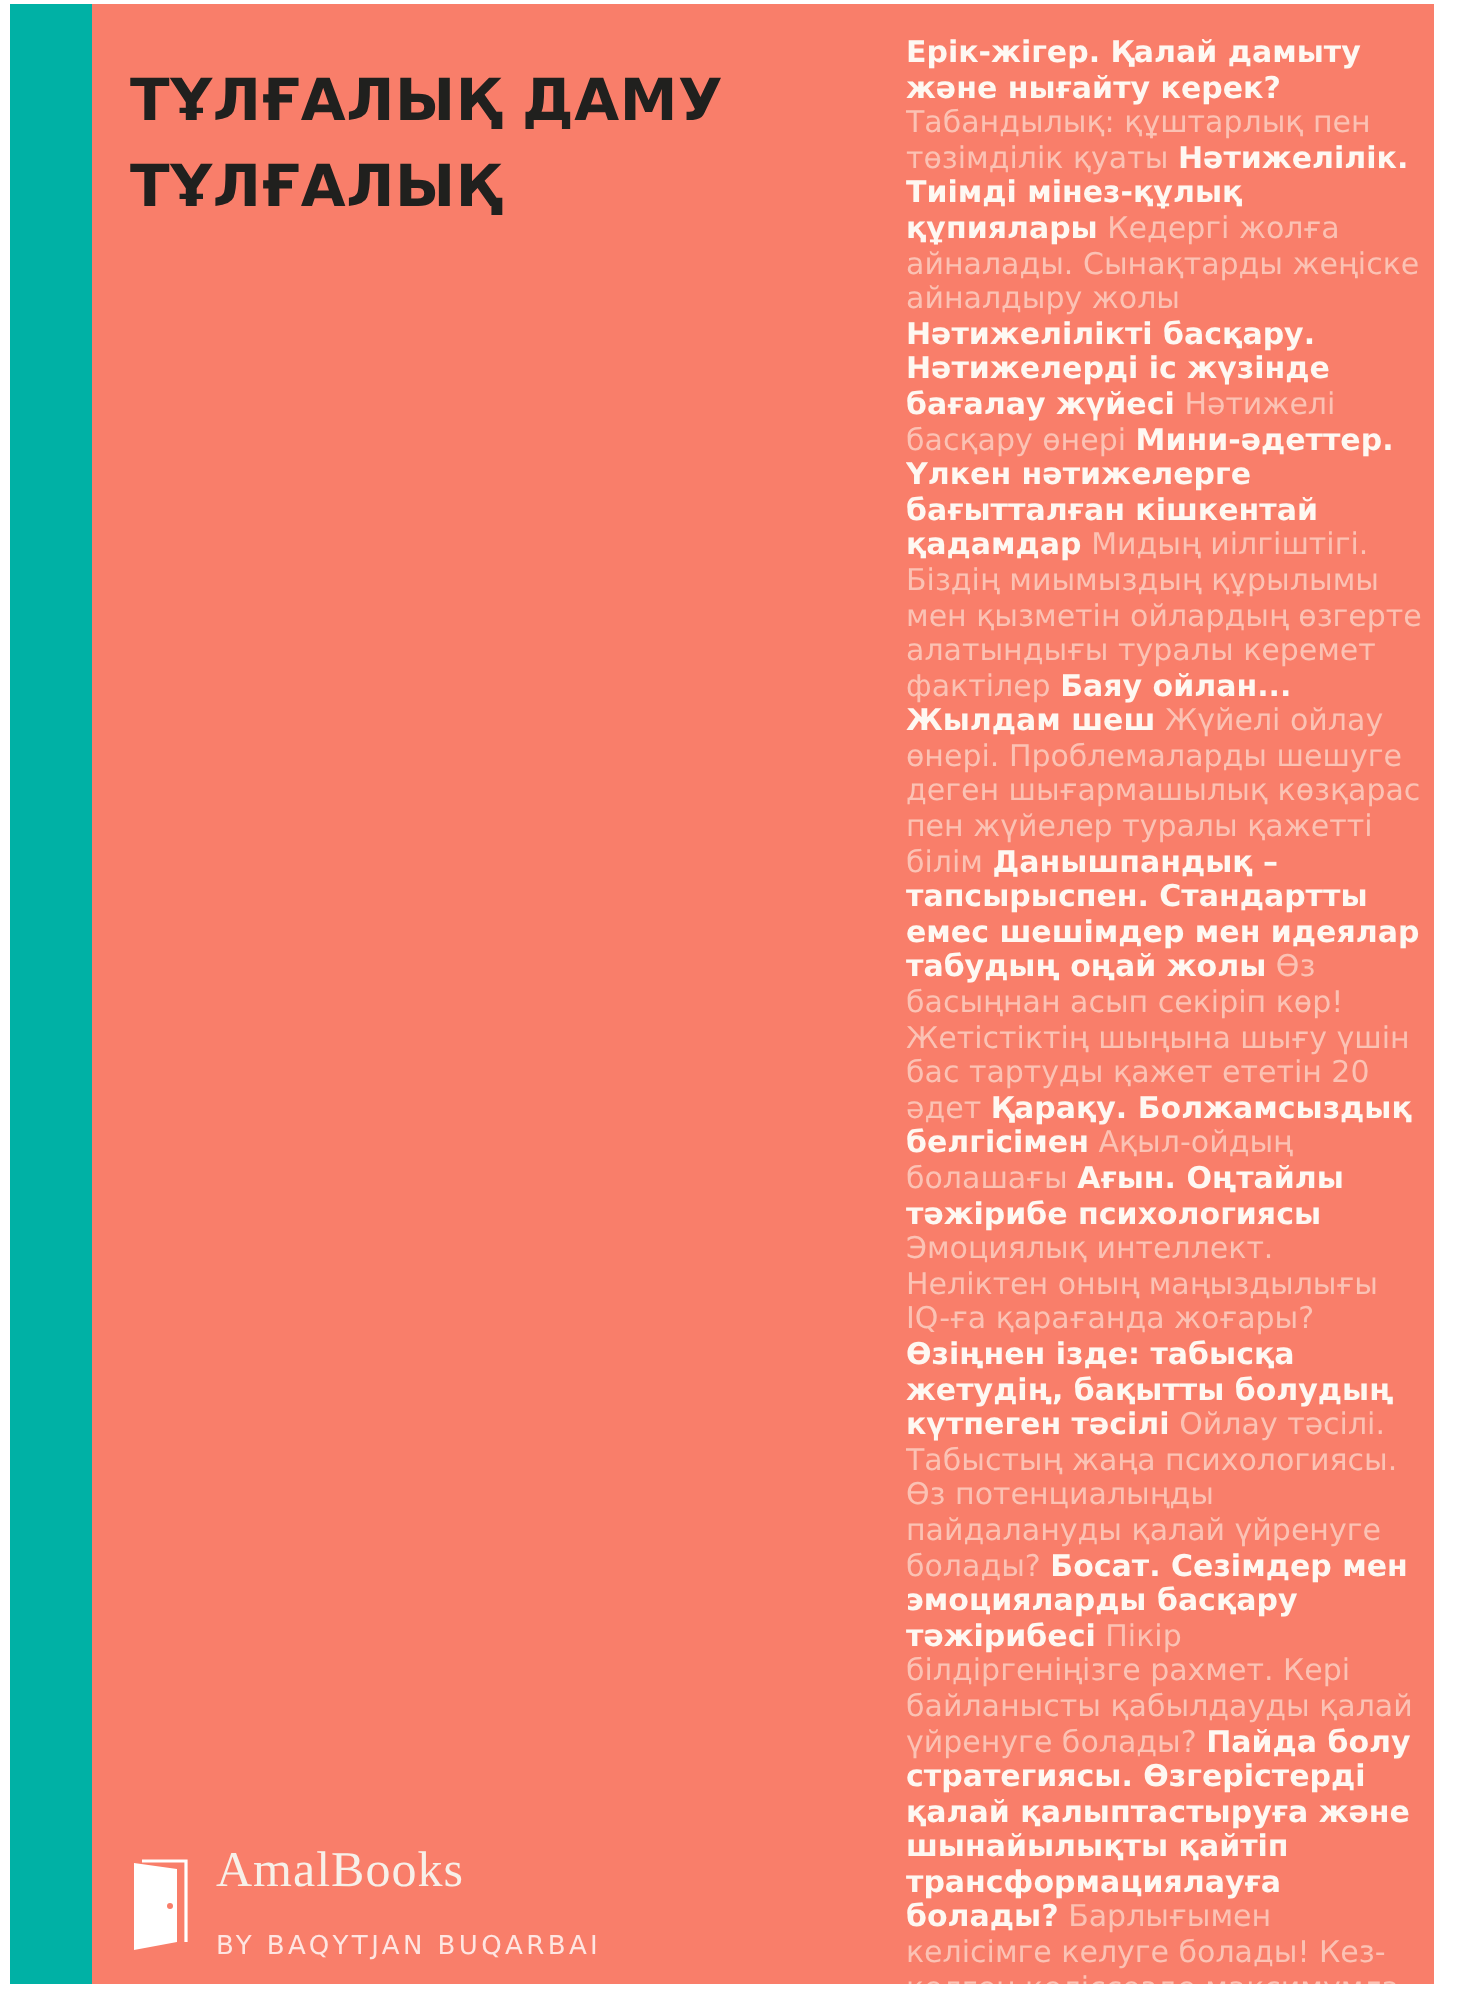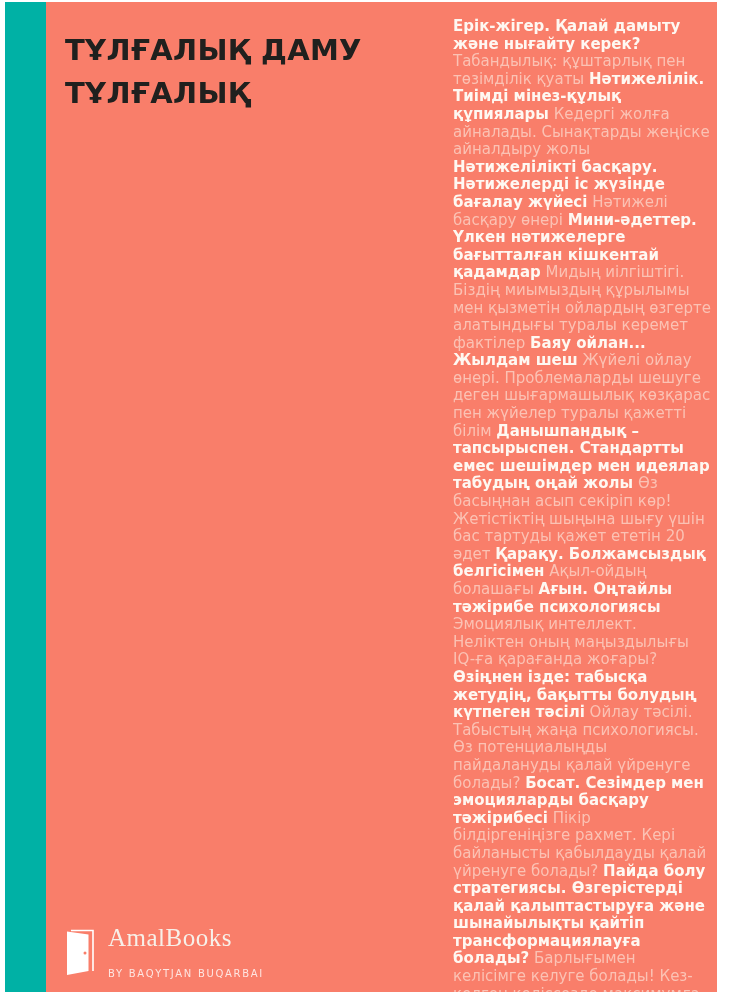--- a/index.html
+++ b/index.html
@@ -48,21 +48,21 @@
     display:flex;align-items:center;
   }
   .door{width:32px;height:46px;margin-top:2px;}
   .pub-text{margin-left:12px;padding-top:2px;}
   .pub-name{
     font-family:"Liberation Serif","DejaVu Serif",serif;
     font-size:25px;line-height:26px;color:#f7f0e9;letter-spacing:0.5px;
   }
   .pub-tagline{
     font-family:"DejaVu Sans",sans-serif;
-    font-size:10px;letter-spacing:1.7px;color:rgba(255,255,255,0.8);
+    font-size:13px;letter-spacing:1.7px;color:rgba(255,255,255,0.8);
     margin-top:17px;text-transform:uppercase;
   }
 </style>
 </head>
 <body>
 
 <div class="cover">
   <div class="stripe"></div>
 
   <div class="title-block">

